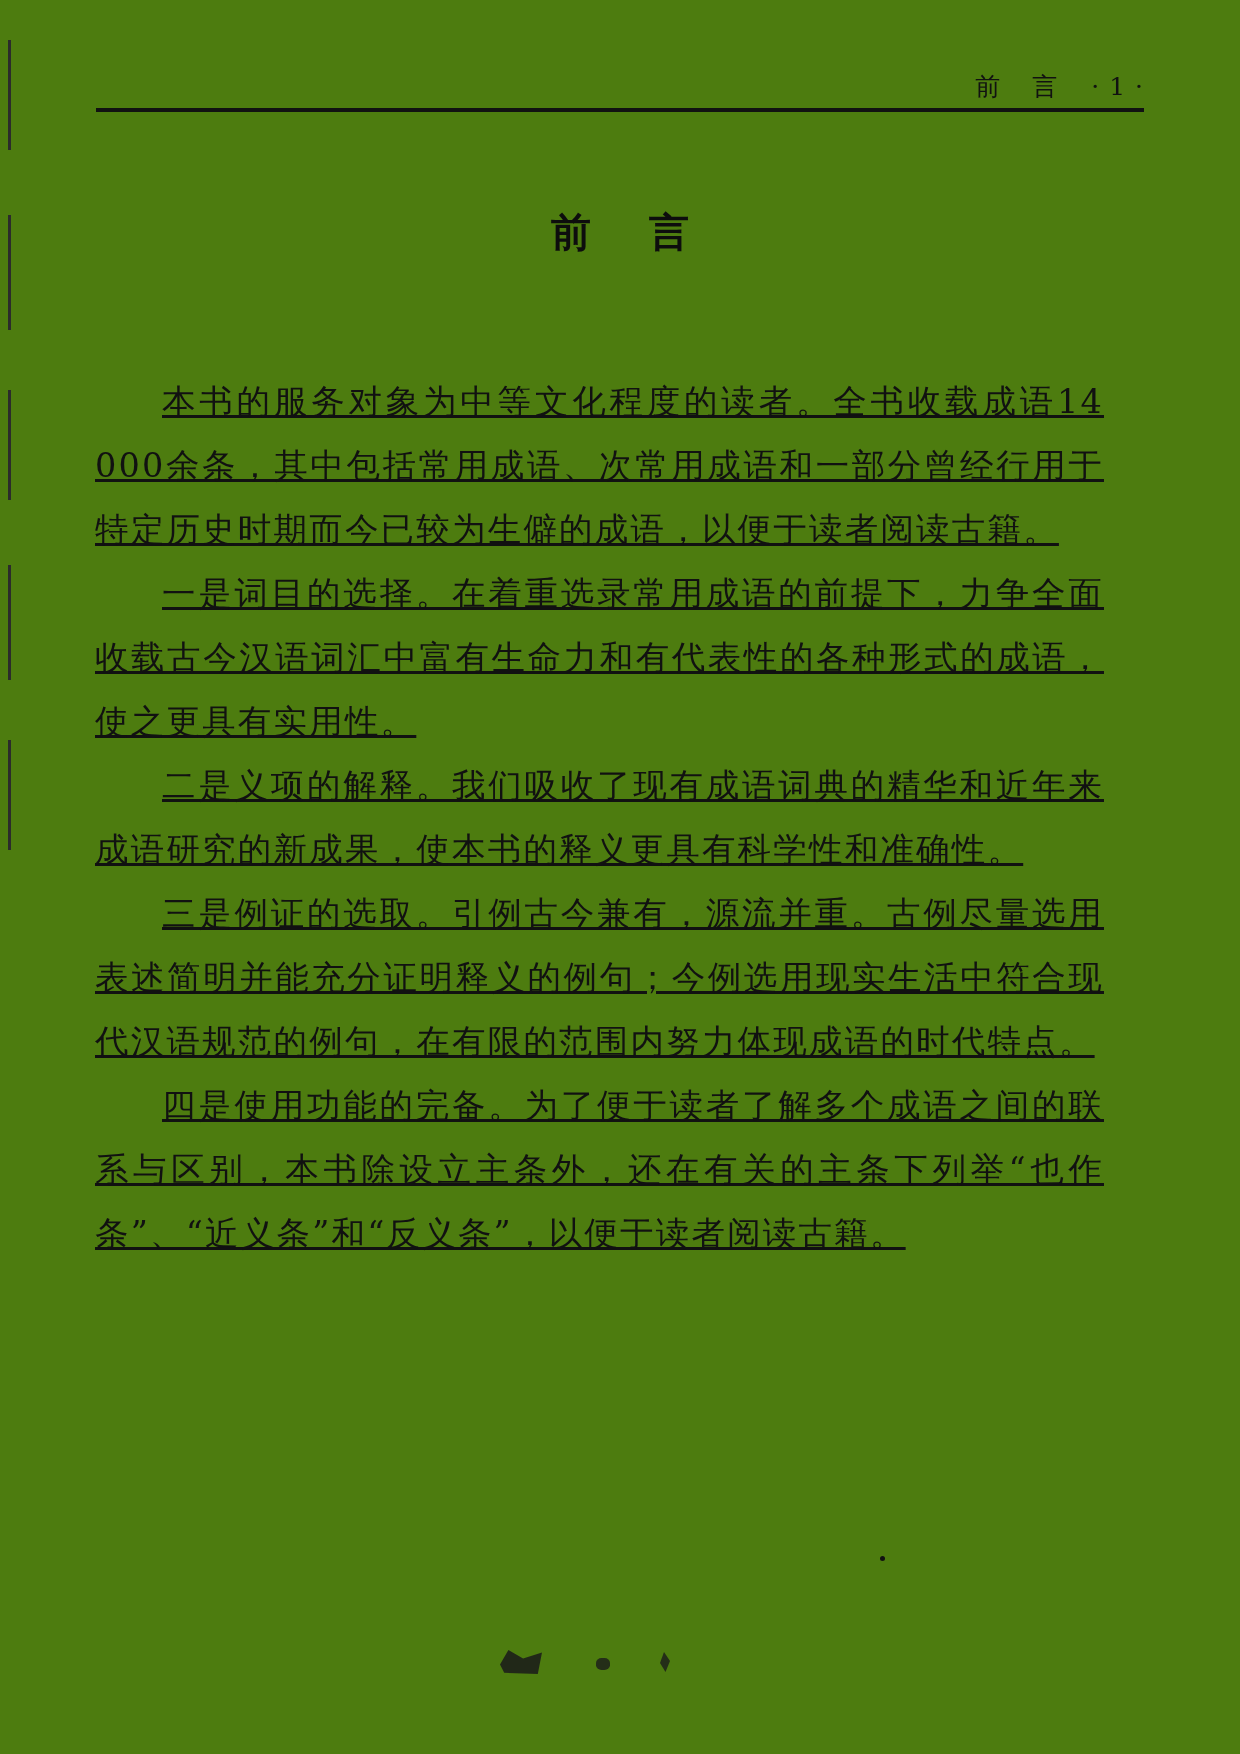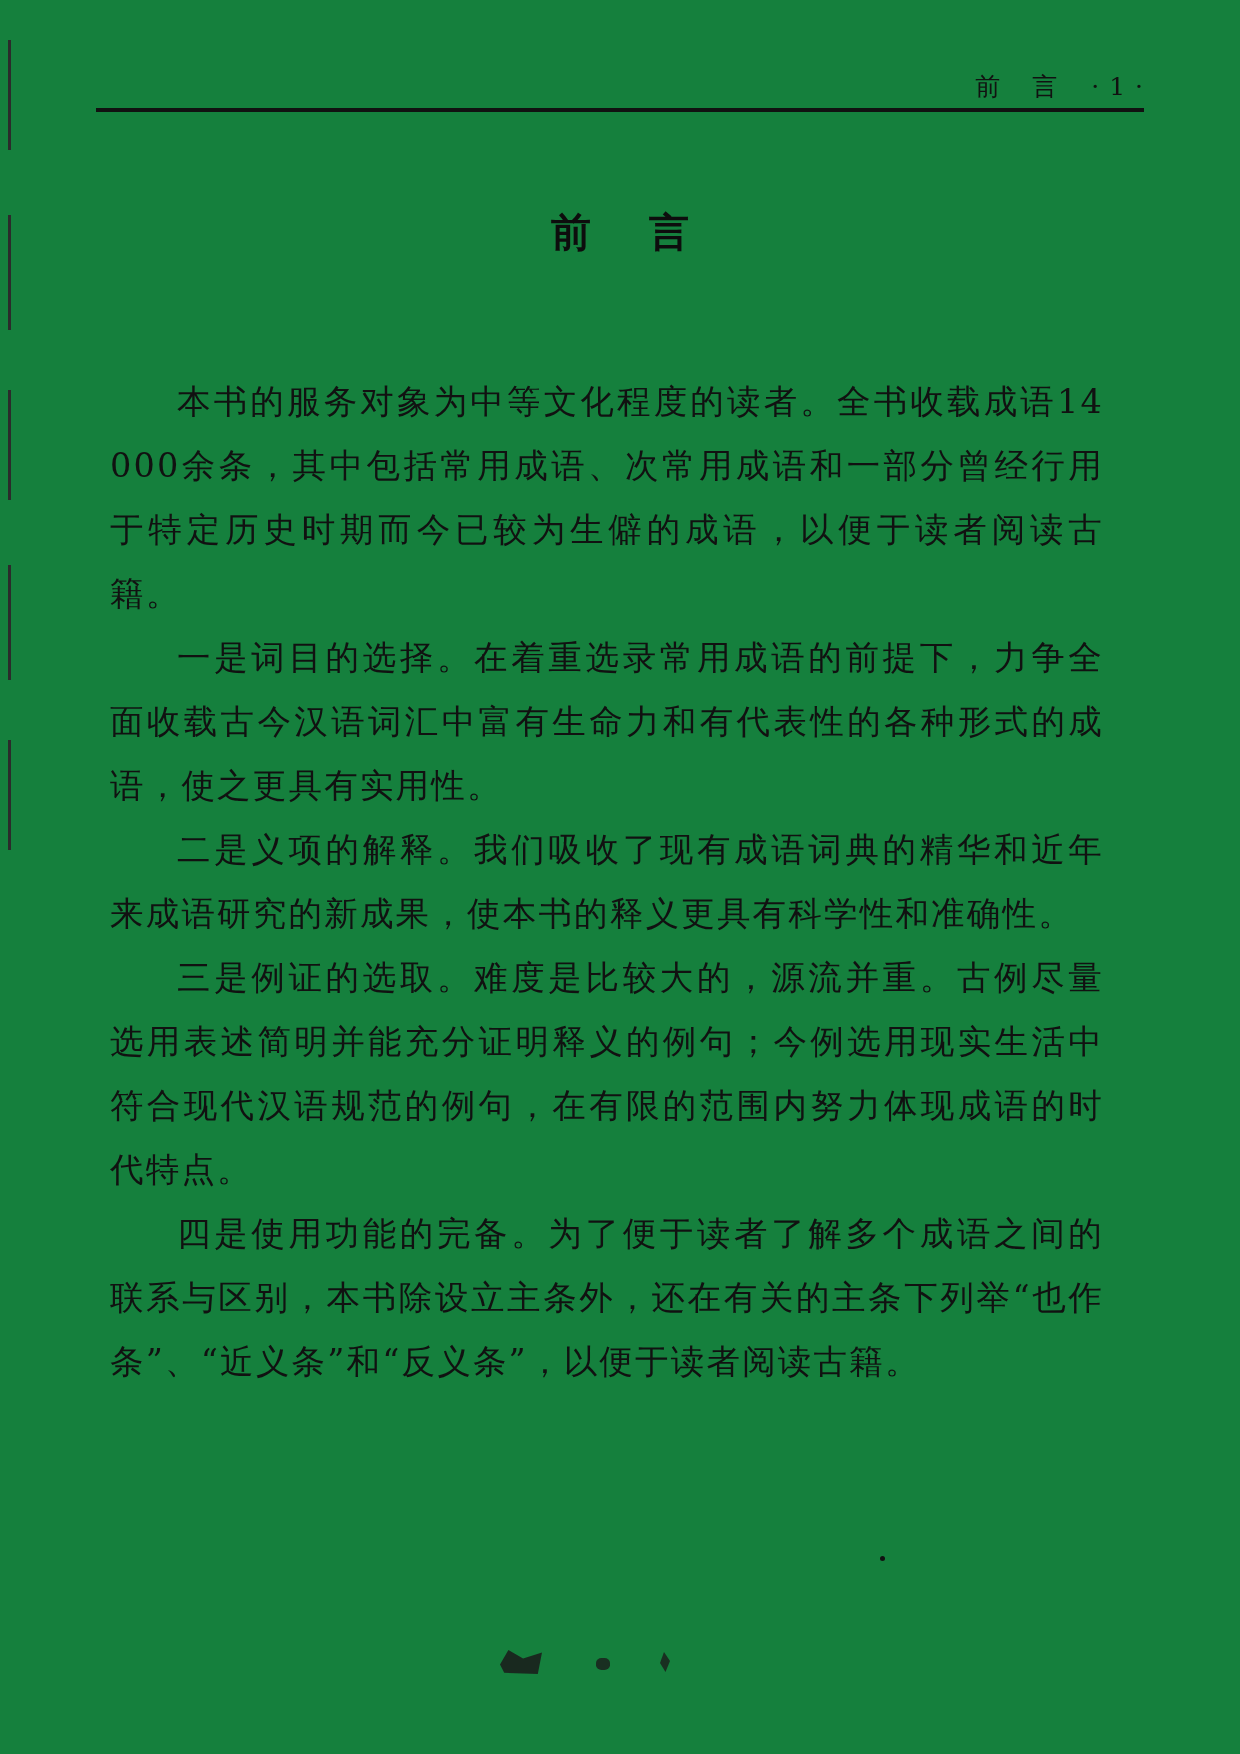--- a/index.html
+++ b/index.html
@@ -4,21 +4,21 @@
 <style>
   html, body {
     margin: 0;
     padding: 0;
     background: #ffffff;
   }
   .page {
     position: relative;
     width: 1240px;
     height: 1754px;
-    background: #15803d;
+    background: #4d7c0f;
     font-family: "DejaVu Serif", serif;
     overflow: hidden;
   }
 
   
   .edge-marks {
     position: absolute;
     left: 8px;
     top: 0;
     width: 12px;
@@ -82,23 +82,24 @@
     left: 92px;
     width: 1012px;
     font-size: 33.5px;
     line-height: 64px;
     color: #111;
     text-align: justify;
     text-justify: inter-ideograph;
     font-family: "DejaVu Serif", serif;
   }
   .body-text p {
-    margin: 0 0 0 18px;
+    margin: 0 0 0 3px;
     text-indent: 67px;
     letter-spacing: 2.2px;
+    text-decoration: underline;
   }
 
   
   .footer-dot {
     position: absolute;
     left: 880px;
     top: 1556px;
     width: 5px;
     height: 5px;
     background: #111;
@@ -156,21 +157,21 @@
     </div>
     <div class="header-rule"></div>
   </div>
 
   <div class="doc-title">前言</div>
 
   <div class="body-text">
     <p>本书的服务对象为中等文化程度的读者。全书收载成语14 000余条，其中包括常用成语、次常用成语和一部分曾经行用于特定历史时期而今已较为生僻的成语，以便于读者阅读古籍。</p>
     <p>一是词目的选择。在着重选录常用成语的前提下，力争全面收载古今汉语词汇中富有生命力和有代表性的各种形式的成语，使之更具有实用性。</p>
     <p>二是义项的解释。我们吸收了现有成语词典的精华和近年来成语研究的新成果，使本书的释义更具有科学性和准确性。</p>
-    <p>三是例证的选取。难度是比较大的，源流并重。古例尽量选用表述简明并能充分证明释义的例句；今例选用现实生活中符合现代汉语规范的例句，在有限的范围内努力体现成语的时代特点。</p>
+    <p>三是例证的选取。引例古今兼有，源流并重。古例尽量选用表述简明并能充分证明释义的例句；今例选用现实生活中符合现代汉语规范的例句，在有限的范围内努力体现成语的时代特点。</p>
     <p>四是使用功能的完备。为了便于读者了解多个成语之间的联系与区别，本书除设立主条外，还在有关的主条下列举“也作条”、“近义条”和“反义条”，以便于读者阅读古籍。</p>
   </div>
 
   <div class="footer-dot"></div>
   <div class="footer-smudge">
     <div class="smudge-a"></div>
     <div class="smudge-b"></div>
     <div class="smudge-c"></div>
   </div>
 

